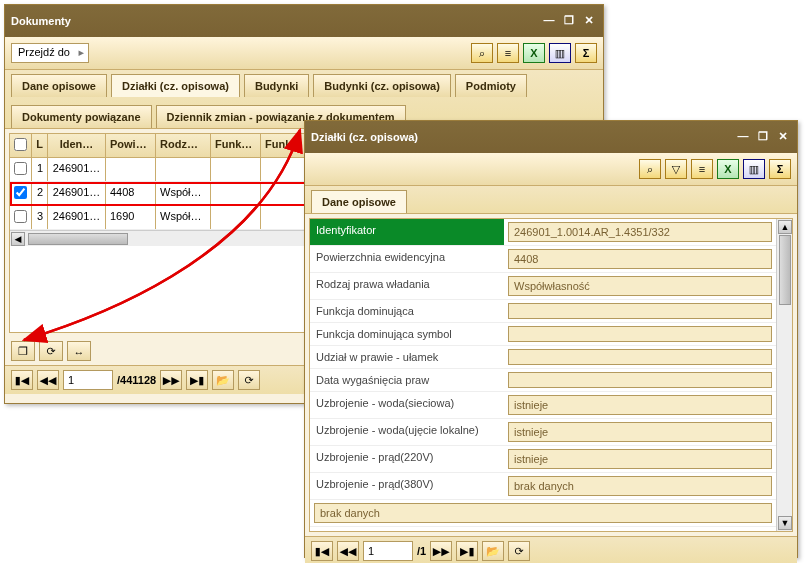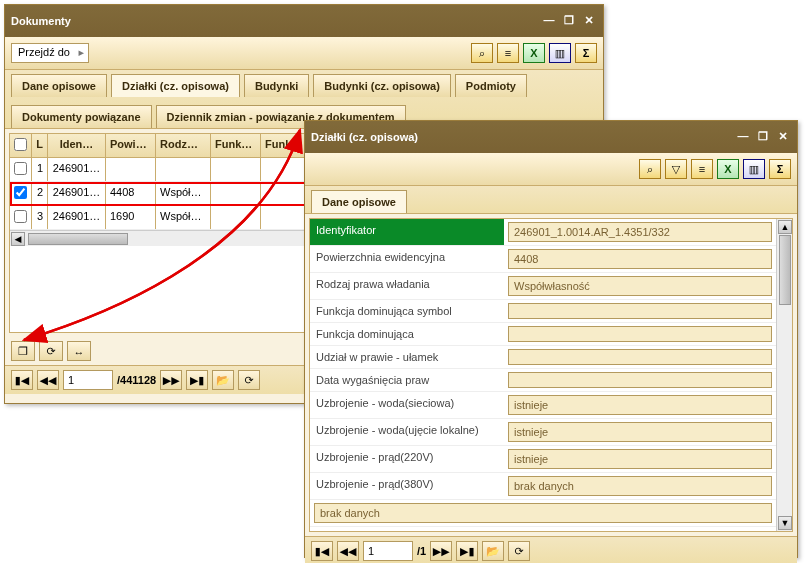--- a/index.html
+++ b/index.html
@@ -183,27 +183,27 @@
             <div class="inp">4408</div>
           </div>
         </div>
         <div class="frow">
           <div class="flabel">Rodzaj prawa władania</div>
           <div class="fval">
             <div class="inp">Współwłasność</div>
           </div>
         </div>
         <div class="frow">
+          <div class="flabel">Funkcja dominująca</div>
+          <div class="fval">
+            <div class="inp"></div>
+          </div>
+        </div>
+        <div class="frow">
           <div class="flabel">Funkcja dominująca symbol</div>
-          <div class="fval">
-            <div class="inp"></div>
-          </div>
-        </div>
-        <div class="frow">
-          <div class="flabel">Funkcja dominująca</div>
           <div class="fval">
             <div class="inp"></div>
           </div>
         </div>
         <div class="frow">
           <div class="flabel">Udział w prawie - ułamek</div>
           <div class="fval">
             <div class="inp"></div>
           </div>
         </div>

